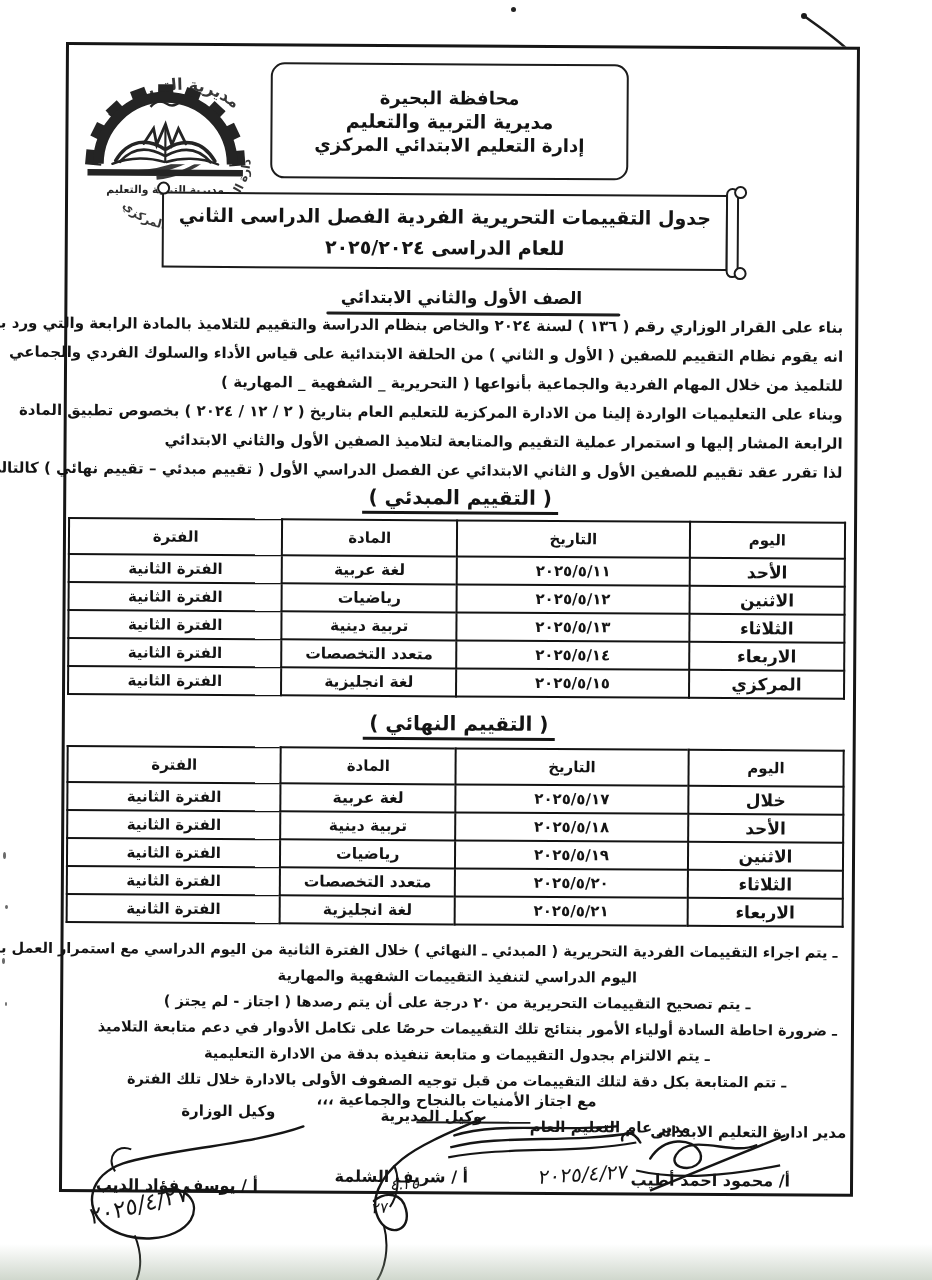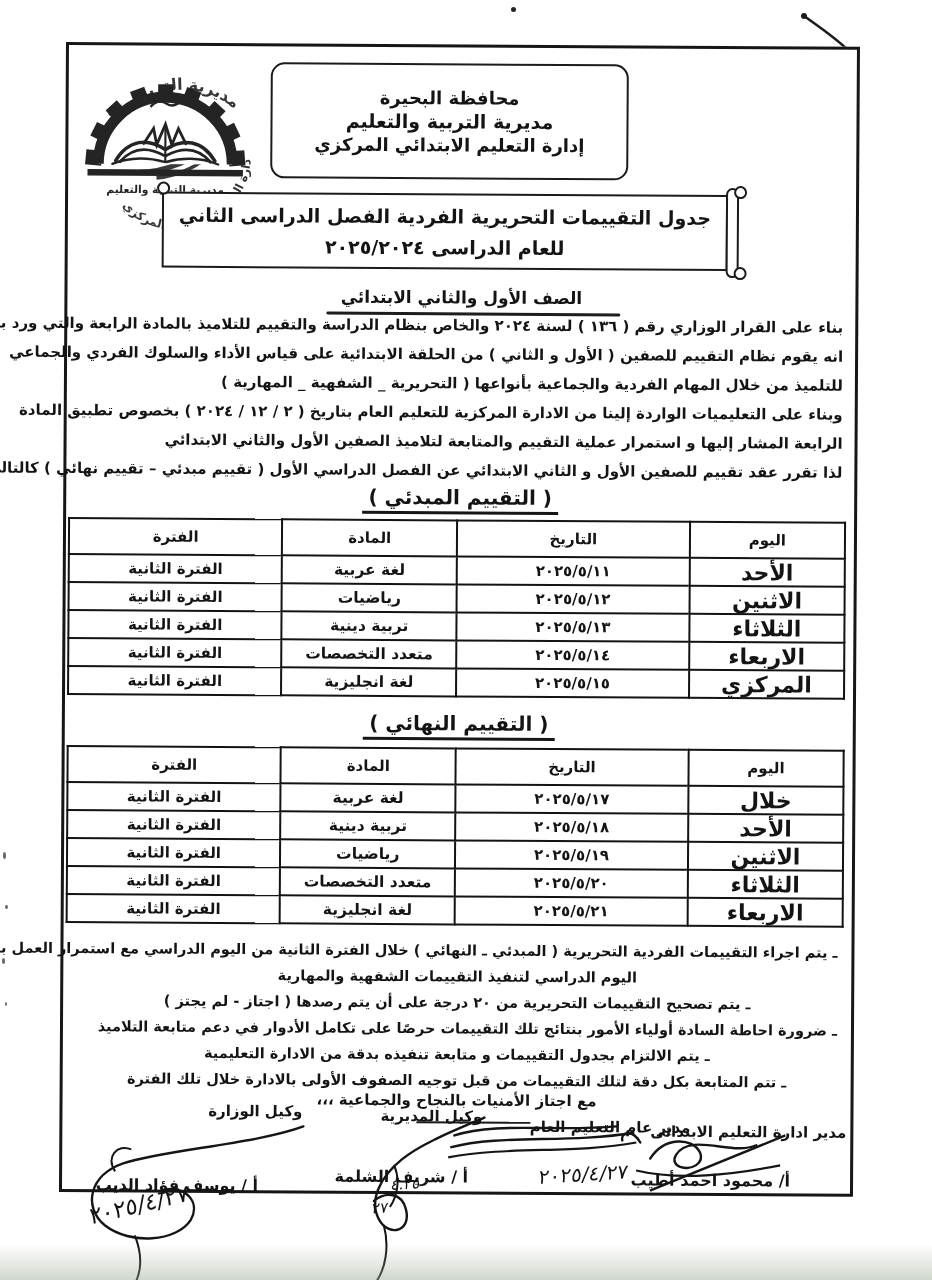--- a/index.html
+++ b/index.html
@@ -58,21 +58,21 @@
   .t1{ top:438px; } .t2{ top:664px; }
 
   
   table.t-eval{ position:absolute; right:8px; width:778px; border-collapse:collapse;
                 table-layout:fixed; background:#fff; }
   .tb1{ top:472px; } .tb2{ top:700px; }
   .t-eval th, .t-eval td{ border:2.5px solid #131313; text-align:center;
                           font-weight:bold; padding:0; }
   .t-eval th{ height:36px; font-size:15px; }
   .t-eval td{ height:28px; }
-  .t-eval td.day{ font-size:22px; } .t-eval td.date{ font-size:15px; letter-spacing:1px; }
+  .t-eval td.day{ font-size:17px; } .t-eval td.date{ font-size:15px; letter-spacing:1px; }
   .t-eval td.subj{ font-size:15.5px; } .t-eval td.per{ font-size:15px; }
 
   
   .notes{ position:absolute; top:890px; right:14px; left:14px; font-weight:bold;
           font-size:14.5px; }
   .notes .n{ line-height:26px; white-space:nowrap; }
   .notes .c{ text-align:center; }
   .closing{ position:absolute; top:1044px; left:0; right:0; text-align:center;
             font-size:15px; font-weight:bold; }
   .closing .u{ border-bottom:2.5px solid #191919; padding-bottom:12px; }
@@ -321,21 +321,21 @@
 
     <div class="sig-title" style="right:368px; top:1060px;">وكيل المديرية</div>
     <div class="sig-name" style="right:382px; top:1120px;">أ / شريف الشلمة</div>
     <div class="hw" style="right:430px; top:1128px; font-size:15px;">٤.٢٥</div>
     <div class="hw" style="right:462px; top:1152px; font-size:15px;">٢٧</div>
     <svg class="squiggle" style="right:356px; top:1062px;" width="160" height="180" viewBox="0 0 160 180">
       <path d="M150,8 C118,22 88,34 68,50 C46,68 34,92 46,112 C56,128 78,122 72,100 C68,84 52,82 40,92" stroke="#151515" stroke-width="2.4" fill="none" stroke-linecap="round"></path>
       <path d="M60,56 C66,70 64,86 56,98 M50,116 C56,138 52,160 42,174" stroke="#151515" stroke-width="2" fill="none"></path>
     </svg>
 
-    <div class="sig-title" style="right:548px; top:1056px;text-align:center;">وكيل الوزارة</div>
+    <div class="sig-title" style="right:575px; top:1056px;text-align:center;">وكيل الوزارة</div>
     <div class="sig-name" style="right:592px; top:1130px;">أ / يوسف فؤاد الديب</div>
     <svg class="squiggle" style="right:540px; top:1070px;" width="235" height="185" viewBox="0 0 235 185">
       <path d="M228,10 C180,28 90,34 48,48 C14,60 8,92 30,110 C56,130 102,126 116,104 C126,86 110,70 90,74" stroke="#151515" stroke-width="2.4" fill="none" stroke-linecap="round"></path>
       <path d="M40,56 C30,42 42,28 56,34 M60,120 C70,144 66,164 54,178" stroke="#151515" stroke-width="2" fill="none"></path>
     </svg>
 
     <div class="hw-bottom">٢٠٢٥/٤/٢٧</div>
 
   </div>
 

